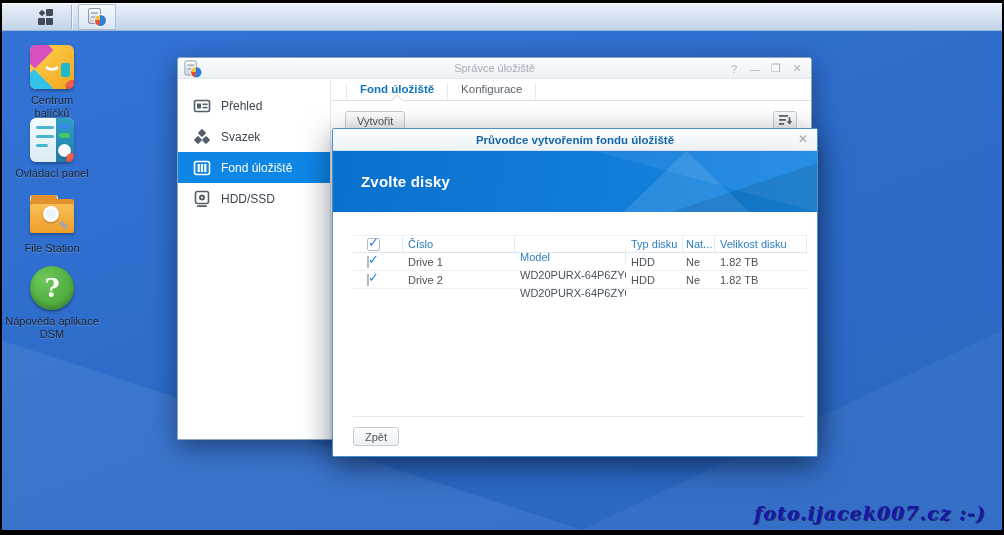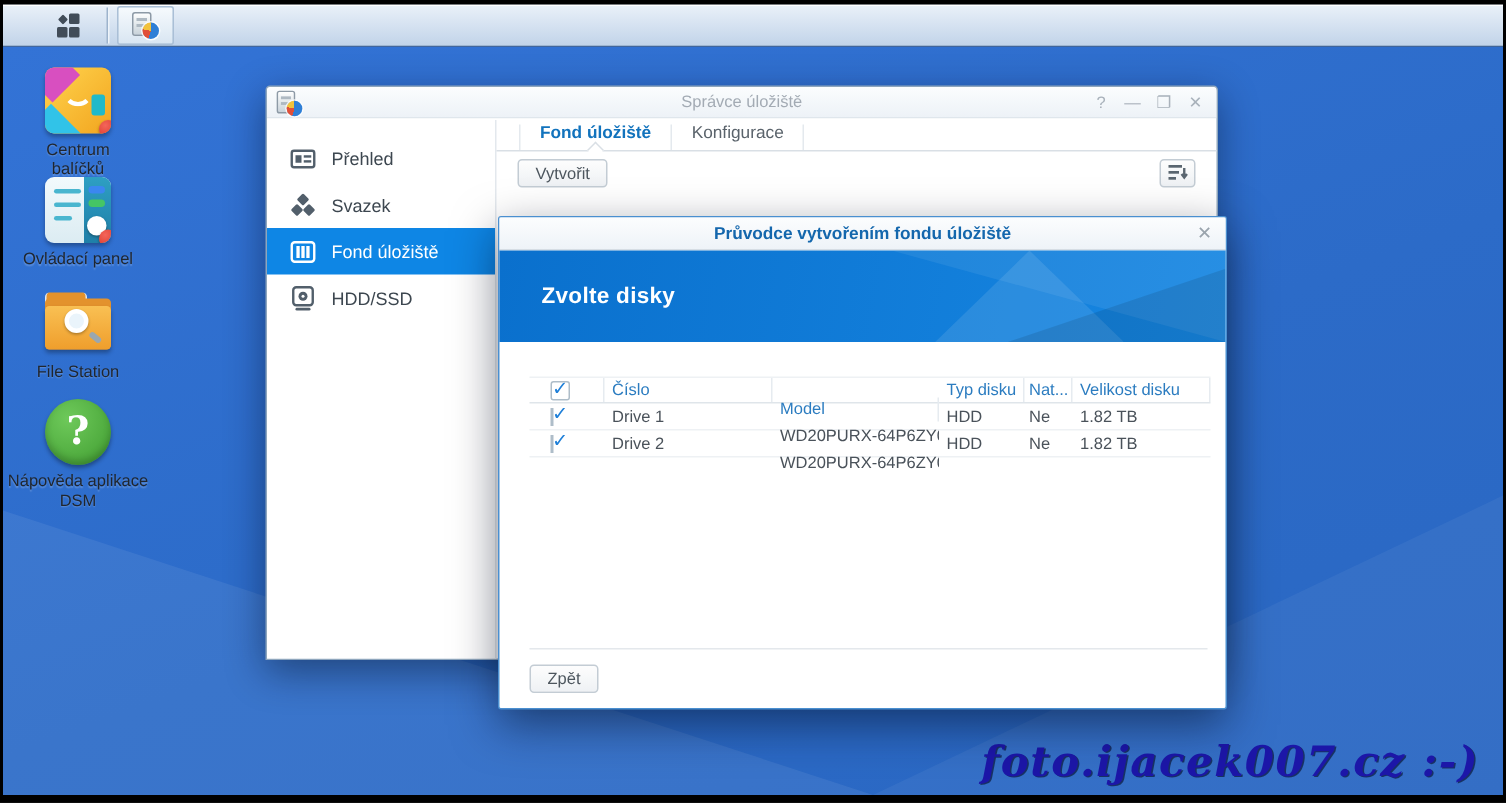--- a/index.html
+++ b/index.html
@@ -60,21 +60,21 @@
   .fs-img .back { position:absolute; left:0; top:6px; width:44px; height:34px; background:#e3922d; border-radius:3px; }
   .fs-img .tab { position:absolute; left:0; top:2px; width:18px; height:10px; background:#e3922d; border-radius:3px 3px 0 0; }
   .fs-img .front { position:absolute; left:0; top:11px; width:44px; height:29px; background:linear-gradient(#f9c053,#ef9e2c); border-radius:3px; box-shadow:0 2px 3px rgba(0,0,0,.3); }
   .fs-img .lens { position:absolute; left:13px; top:13px; width:16px; height:16px; background:#eaf4fb; border:3px solid #fff; border-radius:50%; box-shadow:0 1px 2px rgba(0,0,0,.3); }
   .fs-img .handle { position:absolute; left:29px; top:30px; width:9px; height:4px; background:#9aa7b0; transform:rotate(40deg); border-radius:2px; }
 
   .help-img { background:radial-gradient(circle at 35% 30%, #6ec95a, #3f9c30); border-radius:50%; box-shadow:0 2px 3px rgba(0,0,0,.35), inset 0 -3px 5px rgba(0,0,0,.2); display:flex; align-items:center; justify-content:center; }
   .help-img span { color:#fff; font-size:26px; font-weight:bold; font-family:"DejaVu Serif",serif; }
 
   .watermark { position:absolute; right:16px; bottom:6px; font-family:"DejaVu Serif",serif; font-style:italic; font-weight:bold;
-    font-size:28px; color:#1c16a8; text-shadow:1px 1px 0 rgba(0,0,20,.55); letter-spacing:1px; }
+    font-size:19px; color:#1c16a8; text-shadow:1px 1px 0 rgba(0,0,20,.55); letter-spacing:1px; }
 
   
   .win { position:absolute; left:177px; top:57px; width:635px; height:383px; background:#fff;
     border:1px solid #8ea6bd; border-radius:3px 3px 0 0; box-shadow:0 8px 26px rgba(0,10,30,.45); }
   .win-titlebar { position:relative; height:21px; background:linear-gradient(#fbfdfe,#edf2f7); border-bottom:1px solid #dfe6ec; border-radius:3px 3px 0 0;
     display:flex; align-items:center; }
   .win-title { position:absolute; left:0; right:0; text-align:center; font-size:11px; color:#a3abb4; }
   .win-appicon { position:absolute; left:6px; top:2px; transform:scale(.95); }
   .win-controls { position:absolute; right:8px; top:0; height:21px; display:flex; align-items:center; gap:9px; }
   .win-controls span { color:#a9b2bb; font-size:11px; width:12px; text-align:center; cursor:default; }
@@ -84,27 +84,27 @@
   .side-item { height:31px; display:flex; align-items:center; padding-left:15px; gap:10px; font-size:12px; color:#3d4750; cursor:pointer; }
   .side-item svg { flex:0 0 auto; }
   .side-item.sel { background:#0e86e5; color:#fff; }
   .main-area { flex:1; position:relative; }
   .tabsbar { height:21px; border-bottom:1px solid #d9dfe5; display:flex; align-items:flex-end; padding-left:15px; position:relative; }
   .tab { font-size:11.5px; padding:0 13px 5px; color:#5a636b; border-right:1px solid #e4e9ee; cursor:pointer; position:relative; }
   .tab:first-child { border-left:1px solid #e4e9ee; }
   .tab.active { color:#1273bd; font-weight:bold; }
   .tab.active::after { content:""; position:absolute; left:50%; bottom:-4px; width:7px; height:7px; background:#fff;
     border-left:1px solid #d9dfe5; border-top:1px solid #d9dfe5; transform:translateX(-50%) rotate(45deg); }
-  .toolbar { height:29px; display:flex; align-items:center; padding:0 14px; justify-content:space-between; }
+  .toolbar { height:29px; display:flex; align-items:flex-end; padding:0 14px; justify-content:space-between; }
   .btn { display:inline-flex; align-items:center; justify-content:center; font-size:11px; color:#4d565e;
     background:linear-gradient(#fdfdfd,#eef1f4); border:1px solid #c3ccd4; border-radius:3px; height:19px; padding:0 11px; cursor:pointer; }
   .sortbtn { width:24px; height:19px; padding:0; }
 
   
-  .dialog { position:absolute; left:332px; top:144px; width:486px; height:329px; background:#fff;
+  .dialog { position:absolute; left:332px; top:128px; width:486px; height:329px; background:#fff;
     border:1px solid #4a8fd0; border-radius:2px; box-shadow:0 10px 30px rgba(0,10,30,.5); }
   .dlg-titlebar { position:relative; height:22px; background:linear-gradient(#fcfdfe,#eef3f8); border-bottom:1px solid #d6dde4;
     display:flex; align-items:center; justify-content:center; }
   .dlg-title { font-size:11.5px; font-weight:bold; color:#1467ad; }
   .dlg-close { position:absolute; right:9px; top:3px; color:#9aa4ad; font-size:12px; cursor:pointer; }
   .banner { position:relative; height:61px; background:linear-gradient(100deg,#0a70cd,#1787e2); overflow:hidden;
     display:flex; align-items:center; padding-left:28px; }
   .banner .poly { position:absolute; inset:0; }
   .banner .poly i { position:absolute; display:block; }
   .banner .p1 { right:0; top:0; width:46%; height:100%; background:rgba(255,255,255,.07); clip-path:polygon(100% 0, 0 0, 100% 100%); }

